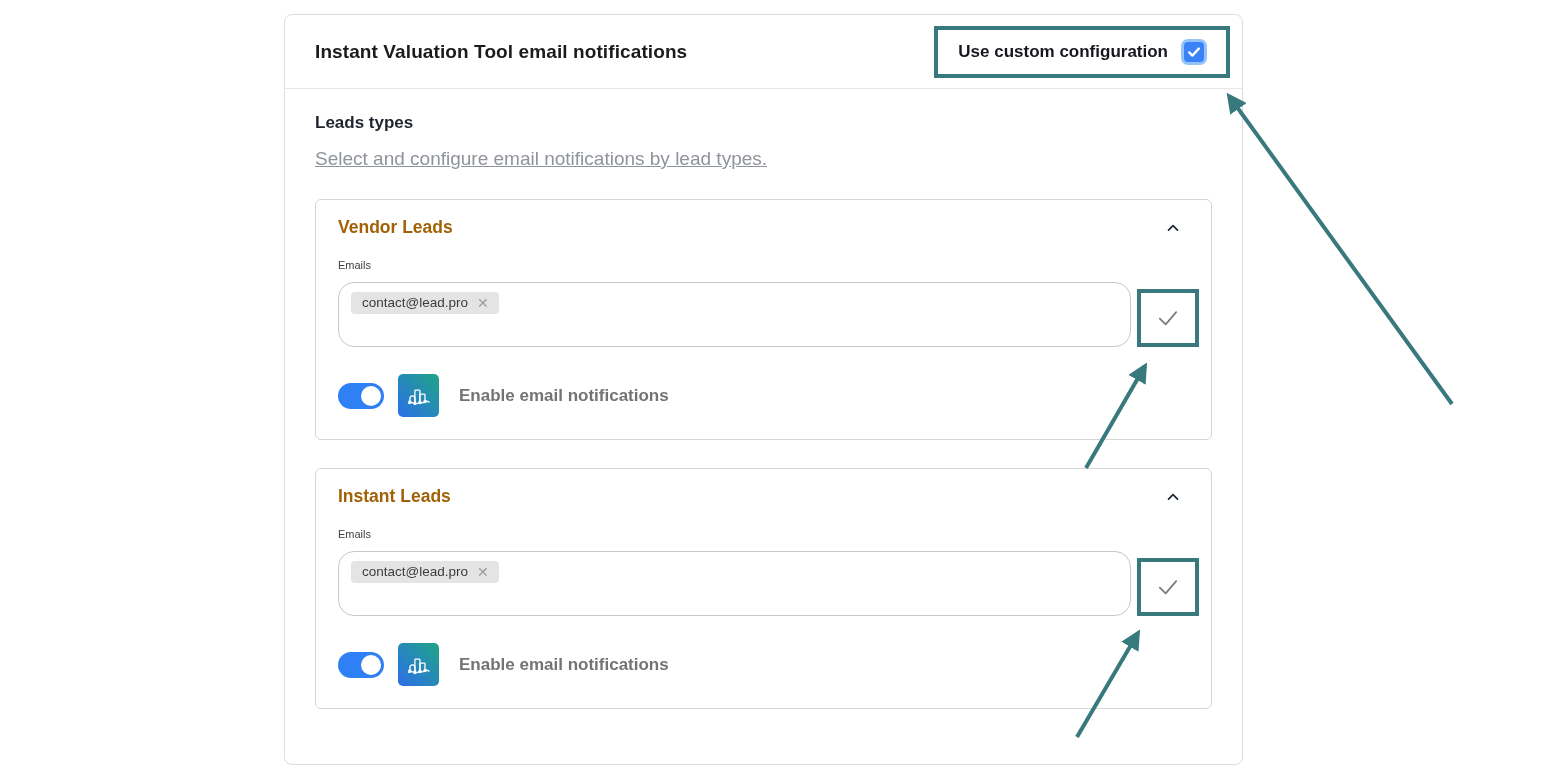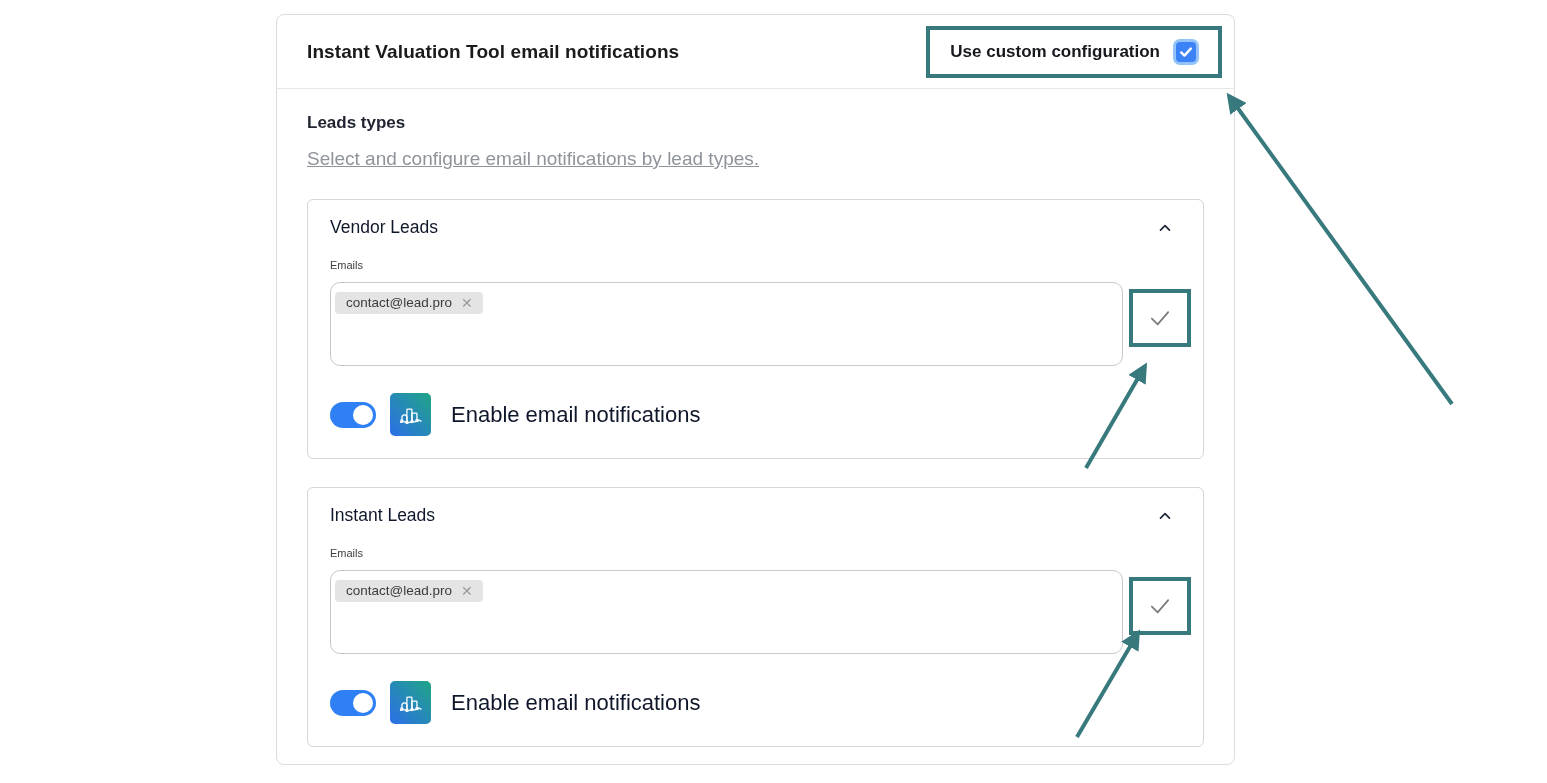--- a/index.html
+++ b/index.html
@@ -9,61 +9,61 @@
     --border-light:#dcdcdc;
     --border-card:#d6d6d6;
     --border-input:#c8c8c8;
   }
   *{box-sizing:border-box;margin:0;padding:0;}
   html,body{background:#fff;}
   body{font-family:"Liberation Sans","DejaVu Sans",sans-serif;color:#1b1b1b;}
   .stage{position:relative;width:1547px;height:783px;background:#fff;overflow:hidden;}
 
   
-  .panel{position:absolute;left:276px;top:14px;width:959px;height:751px;
+  .panel{position:absolute;left:284px;top:14px;width:959px;height:751px;
     background:#fff;border:1px solid var(--border-light);border-radius:8px;}
   .panel-header{height:74px;display:flex;align-items:center;justify-content:space-between;
     border-bottom:1px solid #e7e7e7;padding:0 12px 0 30px;}
   .panel-title{font-size:19px;font-weight:600;color:#1b1b1b;letter-spacing:.1px;}
 
   .annotated-box{display:flex;align-items:center;gap:13px;border:4px solid var(--teal);
     background:#fff;padding:9px 19px 9px 20px;}
   .cc-label{font-size:17px;font-weight:600;color:#16181d;white-space:nowrap;}
   .checkbox{width:26px;height:26px;border-radius:7px;border:3px solid #93c3f9;
     background:var(--checkbox-blue);display:flex;align-items:center;justify-content:center;cursor:pointer;flex:none;}
 
   
   .panel-body{padding:24px 30px 0 30px;}
   .lead-types-heading{font-size:17px;font-weight:600;color:#1f2430;margin-bottom:15px;}
   .lead-types-desc{font-size:19px;color:#8f939a;margin-bottom:29px;text-decoration:underline;}
 
   .lead-card{border:1px solid var(--border-card);border-radius:6px;background:#fff;
     padding:17px 12px 22px 22px;margin-bottom:28px;}
   .card-head{display:flex;align-items:center;justify-content:space-between;padding-right:14px;margin-bottom:21px;}
-  .card-title{font-size:17.5px;font-weight:400;color:#0f172a;}
+  .card-title{font-size:17.5px;font-weight:700;color:#a16207;}
   .collapse-btn{background:none;border:none;padding:2px 4px;cursor:pointer;line-height:0;}
 
   .field-label{font-size:11px;font-weight:400;color:#404040;margin-bottom:11px;}
   .emails-row{display:flex;align-items:flex-start;gap:6px;}
-  .emails-input{flex:1;height:84px;border:1px solid var(--border-input);border-radius:10px;
-    background:#fff;padding:9px 4px;cursor:text;}
+  .emails-input{flex:1;height:65px;border:1px solid var(--border-input);border-radius:16px;
+    background:#fff;padding:9px 12px;cursor:text;}
   .chip{display:inline-flex;align-items:center;gap:9px;background:#e4e4e4;border-radius:4px;
     padding:3px 10px 4px 11px;font-size:13.5px;color:#3c3c3c;}
   .chip-x{color:#9a9a9a;font-size:14px;line-height:1;cursor:pointer;}
   .confirm-btn{width:62px;height:58px;margin-top:7px;flex:none;border:4px solid var(--teal);
     background:#fff;display:flex;align-items:center;justify-content:center;cursor:pointer;}
 
   .toggle-row{display:flex;align-items:center;margin-top:27px;}
   .toggle{position:relative;width:46px;height:26px;border-radius:13px;background:var(--blue);
     cursor:pointer;flex:none;}
   .toggle-knob{position:absolute;top:3px;right:3px;width:20px;height:20px;border-radius:50%;background:#fff;}
   .brand-icon{width:41px;height:43px;border-radius:5px;margin-left:14px;flex:none;
     background:linear-gradient(to top right,#2d6ee9,#1fa585);
     display:flex;align-items:center;justify-content:center;}
-  .toggle-label{font-size:22px;font-weight:400;color:#0f172a;margin-left:20px;}
+  .toggle-label{font-size:17px;font-weight:700;color:#737373;margin-left:20px;}
 
   
   .arrows-layer{position:absolute;inset:0;width:100%;height:100%;pointer-events:none;z-index:20;}
 </style>
 </head>
 <body>
 
 <div class="stage">
 
   <section class="panel">

